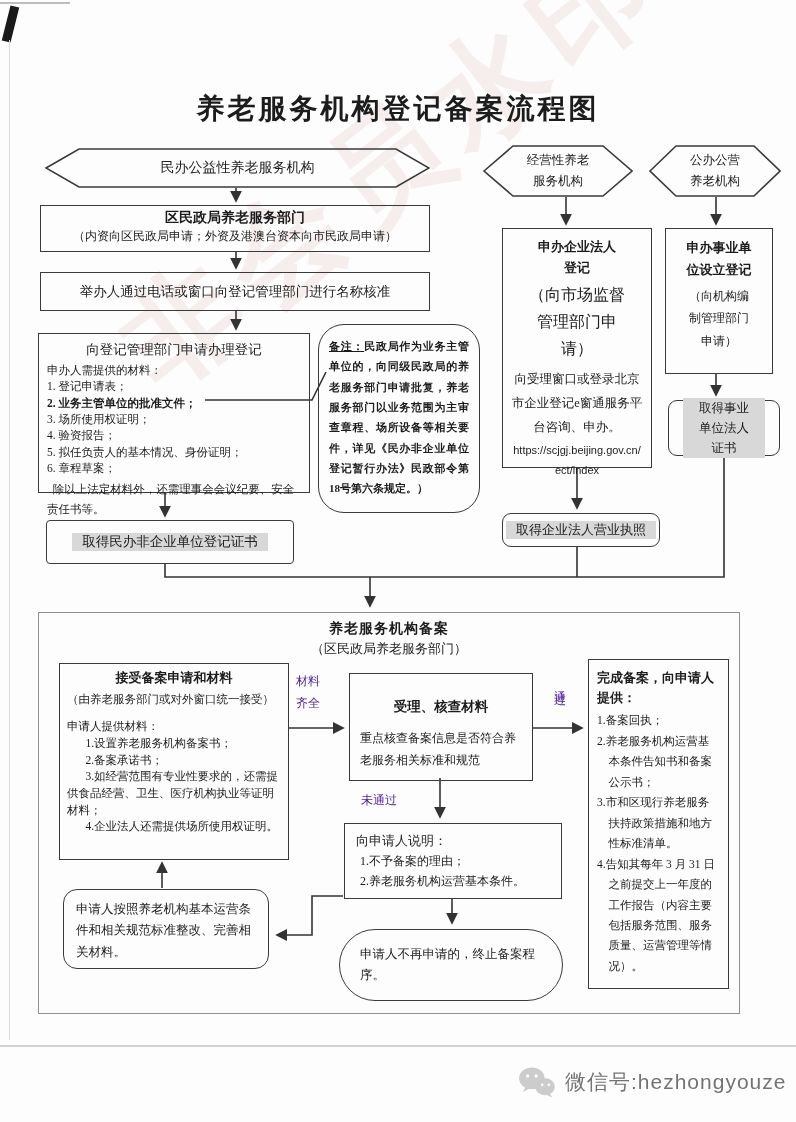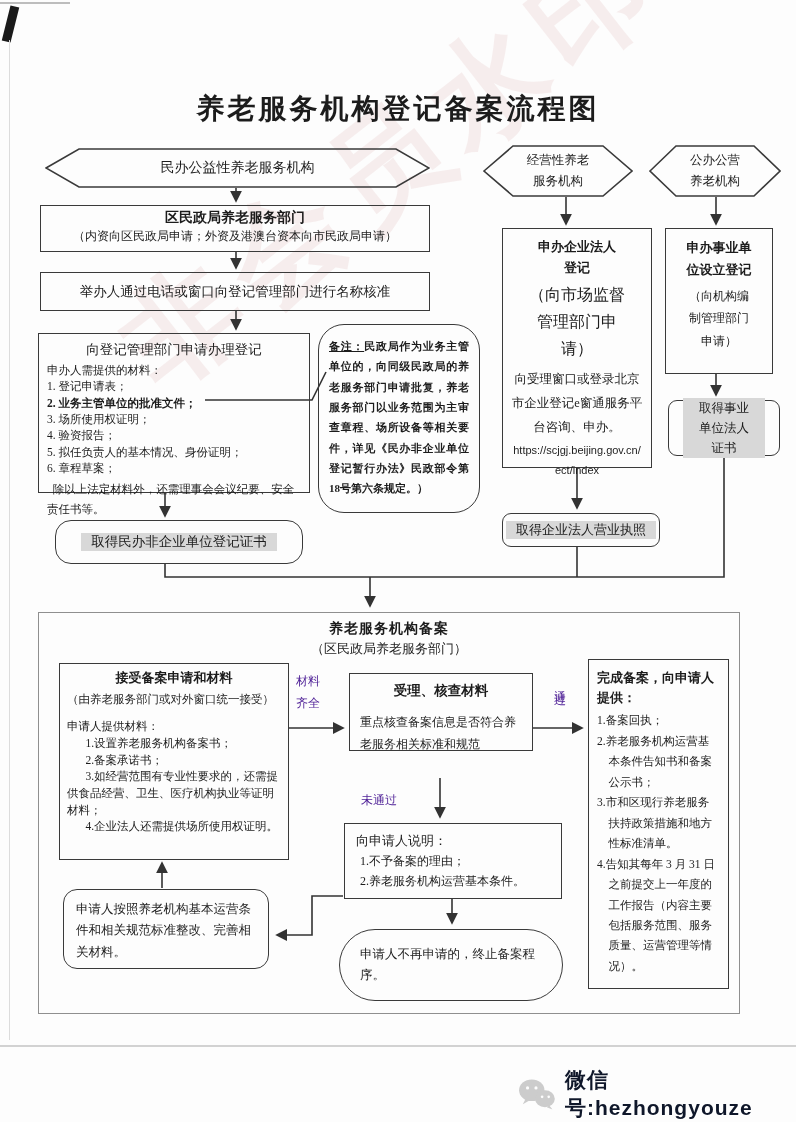--- a/index.html
+++ b/index.html
@@ -24,21 +24,21 @@
   #boxA { left:40px; top:205px; width:390px; height:47px; padding-top:3px; }
   #boxA .t { font-size:14px; font-weight:700; }
   #boxA .s { font-size:12px; margin-top:1px; }
   #boxB { left:40px; top:272px; width:390px; height:39px; font-size:13.5px; }
   #boxC { left:38px; top:333px; width:272px; height:160px; padding:6px 8px; font-size:11.5px; line-height:1.42; }
   #boxC .t { font-size:13.5px; text-align:center; margin-bottom:3px; }
   #boxC .outro { margin-top:4px; line-height:1.7; text-indent:0.5em; }
   #noteBubble { left:318px; top:324px; width:162px; height:189px; border-radius:26px;
                 padding:11px 10px; font-size:11px; font-weight:700; line-height:1.85; text-align:justify; }
   #noteBubble .lbl { text-decoration:underline; }
-  #certMinban { left:55px; top:520px; width:248px; height:44px; border-radius:16px; font-size:13.5px; }
+  #certMinban { left:46px; top:520px; width:248px; height:44px; border-radius:4px; font-size:13.5px; }
   
   #boxCorp { left:502px; top:228px; width:150px; height:240px; padding:8px 6px; text-align:center; font-size:12.5px; }
   #boxCorp .t { font-weight:700; font-size:13px; width:88px; margin:0 auto; line-height:1.6; }
   #boxCorp .s { width:104px; margin:2px auto 0; line-height:1.7; font-size:16px; }
   #boxCorp .b { margin-top:6px; line-height:1.9; }
   #boxCorp .u { margin-top:2px; font-family:"Liberation Sans", sans-serif; font-size:11px; line-height:1.8; word-break:break-all; padding:0 4px; }
   #certCorp { left:502px; top:513px; width:158px; height:34px; border-radius:9px; font-size:13px; }
   
   #boxInst { left:665px; top:228px; width:108px; height:146px; padding:8px 5px; text-align:center; font-size:12px; }
   #boxInst .t { font-weight:700; font-size:13px; width:70px; margin:0 auto; line-height:1.7; }
@@ -47,21 +47,21 @@
   #certInst span { display:inline-block; width:82px; line-height:1.6; }
   
   #bigBox { left:38px; top:612px; width:702px; height:402px; border:1px solid #8f8f8f; position:absolute; }
   #bigBox .bt { position:absolute; top:7px; left:0; width:100%; text-align:center; font-size:14px; font-weight:700; letter-spacing:1px; }
   #bigBox .bs { position:absolute; top:27px; left:0; width:100%; text-align:center; font-size:13px; }
   #boxD { left:20px; top:50px; width:230px; height:197px; padding:5px 7px; font-size:11.5px; line-height:1.45; }
   #boxD .t { font-size:13px; font-weight:700; text-align:center; margin-bottom:2px; }
   #boxD .s { line-height:1.6; }
   #boxD .intro { margin-top:10px; }
   #boxD .it { text-indent:1.6em; }
-  #boxE { left:310px; top:60px; width:184px; height:78px; padding:8px 10px; font-size:12px; }
+  #boxE { left:310px; top:60px; width:184px; height:108px; padding:24px 10px; font-size:12px; }
   #boxE .t { font-size:13.5px; font-weight:700; text-align:center; }
   #boxE .b { margin-top:12px; line-height:1.8; }
   #boxF { left:549px; top:46px; width:141px; height:330px; padding:8px 8px; font-size:11.5px; }
   #boxF .t { font-size:13px; font-weight:700; line-height:1.55; margin-bottom:2px; }
   #boxF .it { padding-left:1em; text-indent:-1em; line-height:1.78; }
   #boxG { left:305px; top:210px; width:218px; height:76px; padding:7px 11px; font-size:12px; }
   #boxG .t { font-size:13px; line-height:1.6; }
   #boxG .it { line-height:1.65; padding-left:4px; }
   #boxH { left:24px; top:276px; width:206px; height:80px; border-radius:14px; padding:9px 12px; font-size:12.5px; line-height:1.7; }
   #ovalI { left:300px; top:316px; width:224px; height:72px; border-radius:36px; padding:6px 20px; font-size:12.5px; line-height:1.7; display:flex; align-items:center; }
@@ -72,22 +72,22 @@
   
   #watermark { left:90px; top:300px; font-size:115px; font-weight:700; color:#b85c5c;
                opacity:0.09; transform:rotate(-38deg); transform-origin:left top;
                white-space:nowrap; letter-spacing:14px; pointer-events:none; }
   #cornerMark { left:6px; top:6px; width:9px; height:36px; background:#1a1a1a; transform:rotate(14deg); }
   #edgeLineLeft { left:9px; top:40px; width:1px; height:1000px; background:#dcdcdc; }
   #edgeLineTop { left:0; top:2px; width:70px; height:2px; background:#bdbdbd; }
   
   #footerRule { left:0; top:1045px; width:796px; height:2px; background:#d2d2d2; }
   #footer { left:518px; top:1066px; display:flex; align-items:center; gap:9px; }
-  #footerText { font-family:"Liberation Sans", sans-serif; font-size:21px; font-weight:700;
-                color:#0f172a; letter-spacing:1px; text-shadow:1px 1px 0 #ffffff; }
+  #footerText { font-family:"Liberation Sans", sans-serif; font-size:21px; font-weight:400;
+                color:#737373; letter-spacing:1px; text-shadow:1px 1px 0 #ffffff; }
 </style>
 </head>
 <body>
 
 <div id="page">
 
   <div class="abs" id="cornerMark"></div>
   <div class="abs" id="edgeLineLeft"></div>
   <div class="abs" id="edgeLineTop"></div>
 

